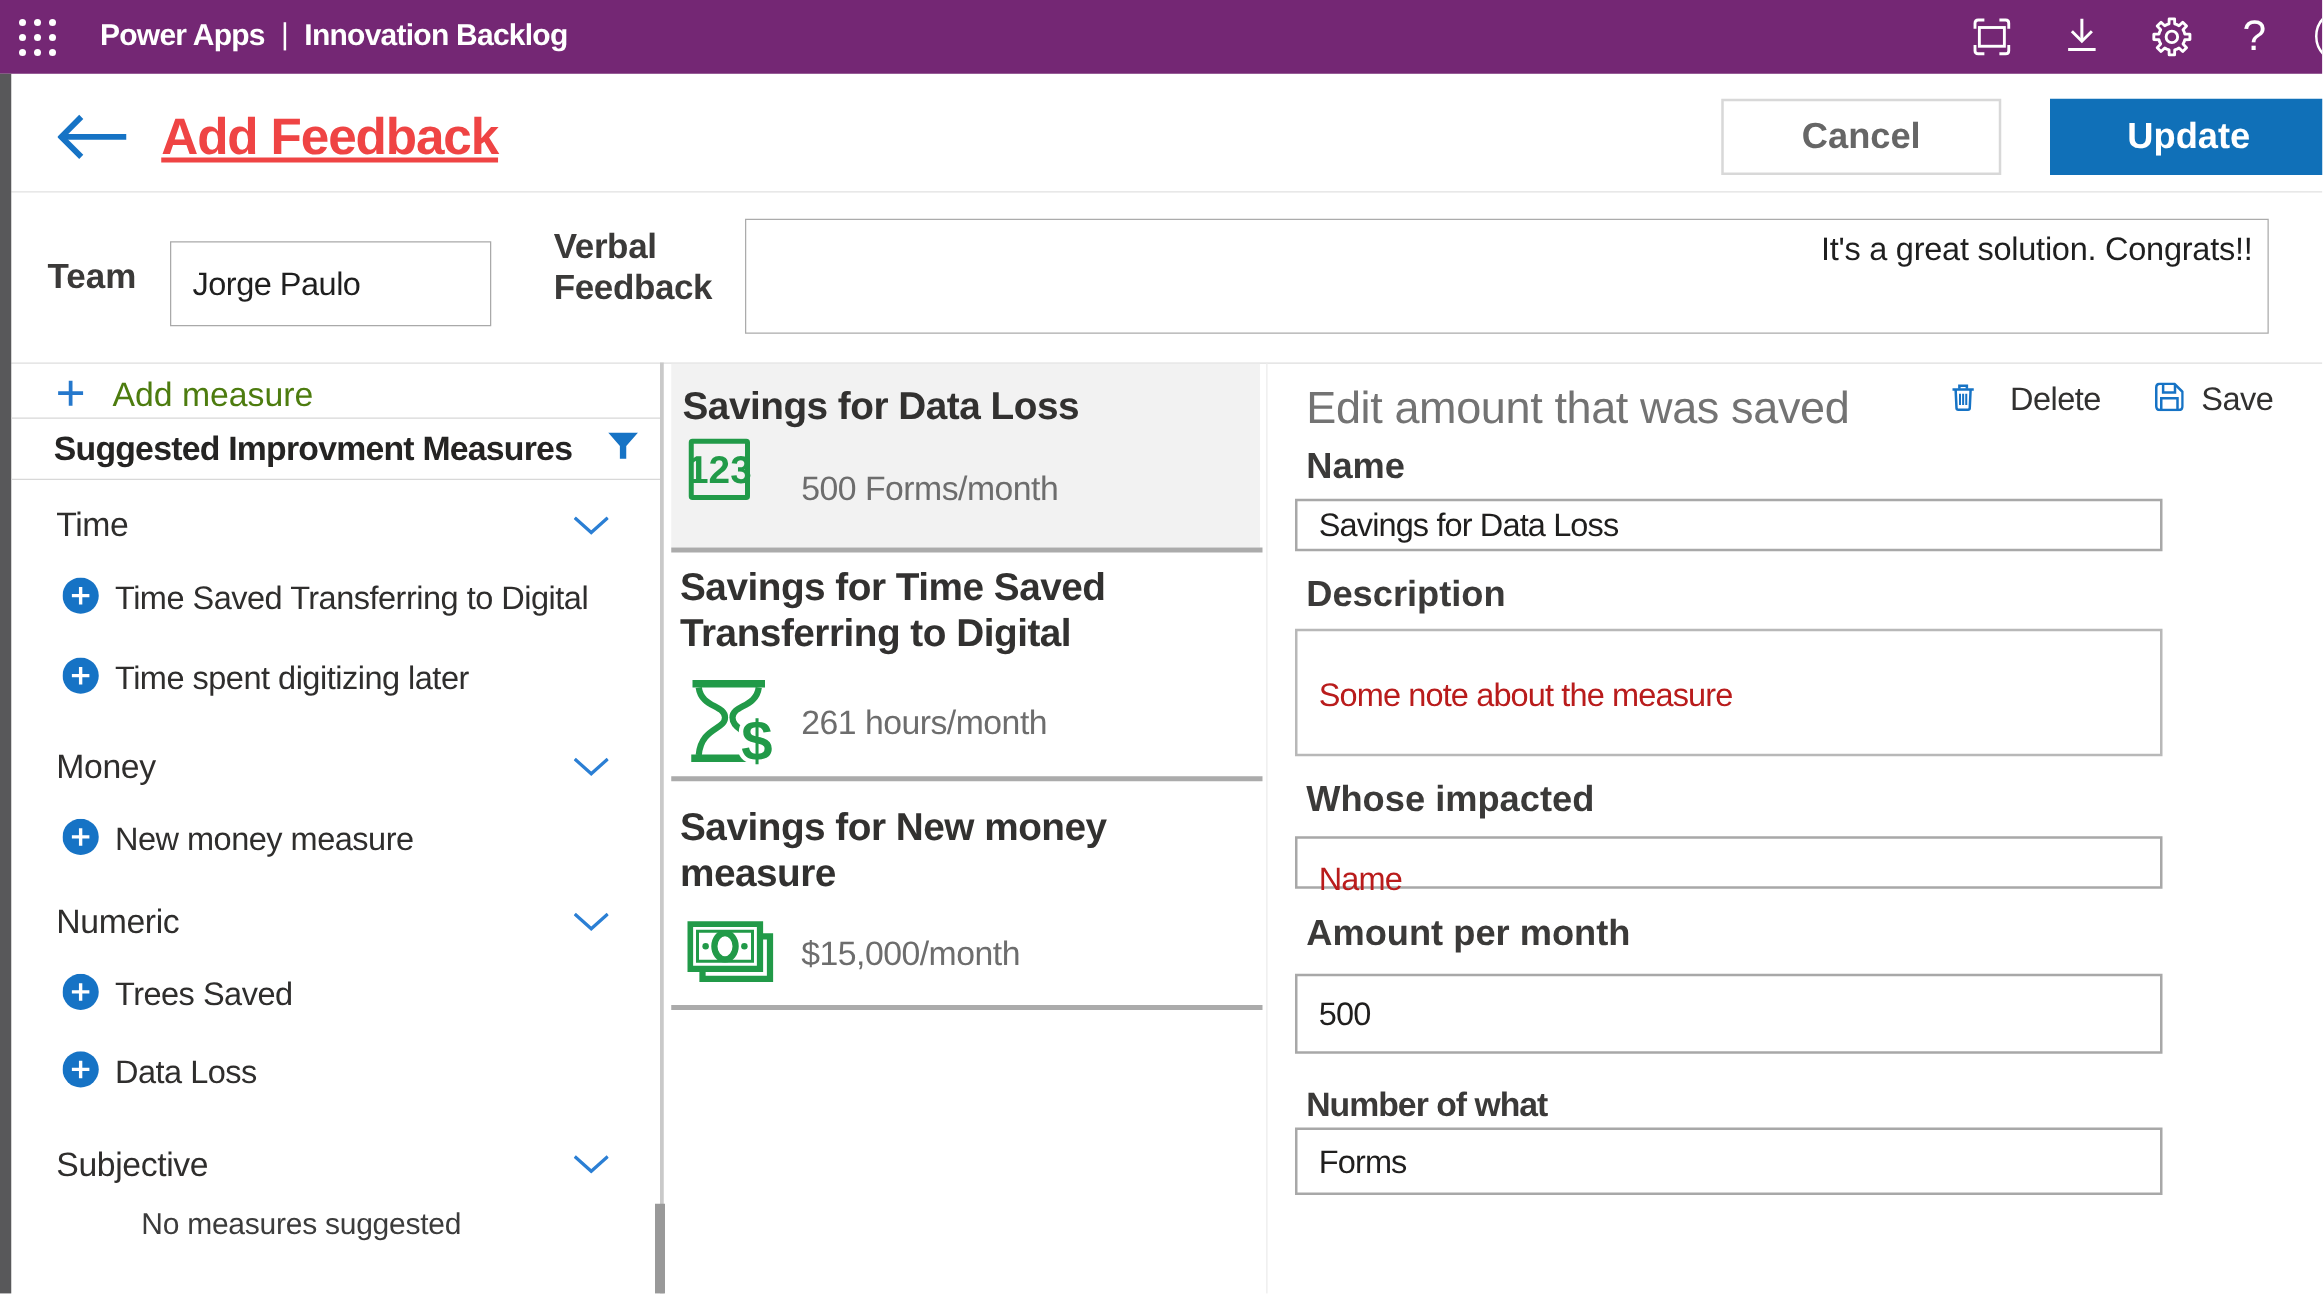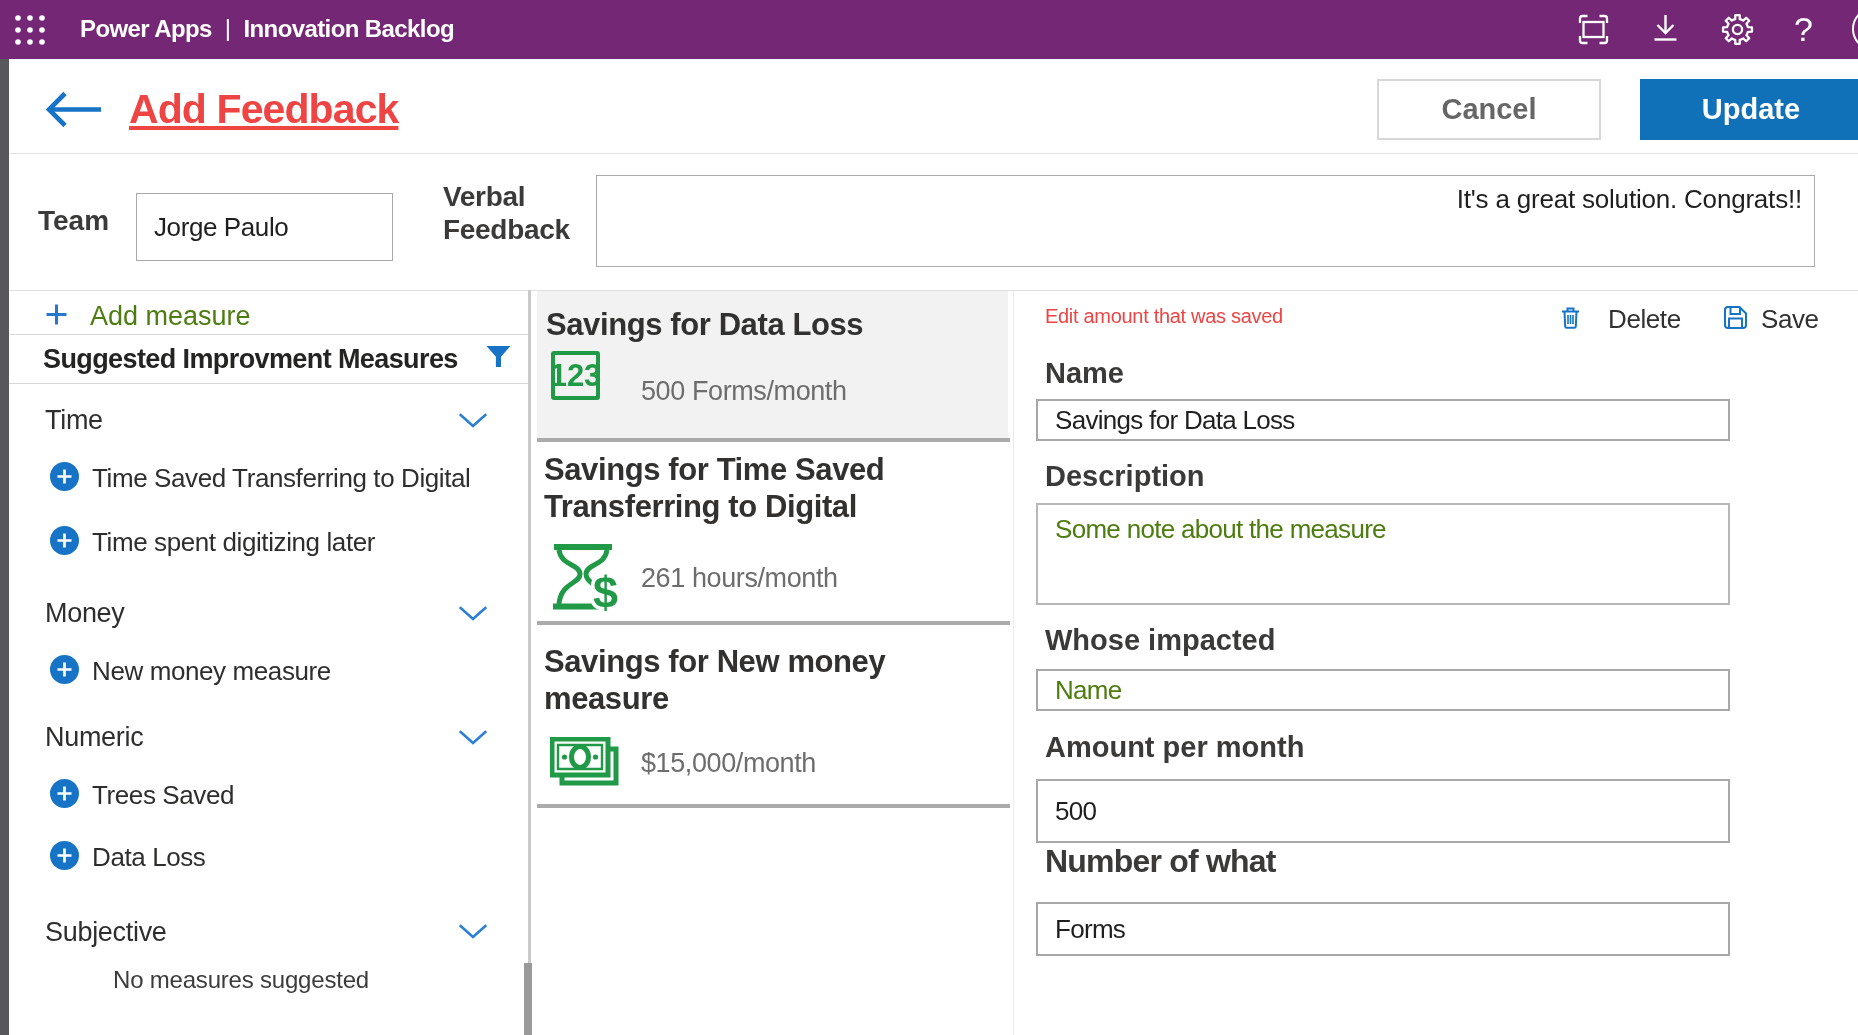--- a/index.html
+++ b/index.html
@@ -40,22 +40,22 @@
 
 #card1 { left:537px; top:291px; width:471px; height:147px; background:#f2f2f2; }
 .card-title { font-size:31px; font-weight:bold; color:#323130; line-height:37px; letter-spacing:-0.4px; }
 .card-sub { font-size:27px; color:#6d6d6d; letter-spacing:-0.4px; }
 .card-sep { background:#ababab; height:4px; }
 .icon123 { border:4px solid #219a48; border-radius:3px; color:#219a48; font-weight:bold; font-size:31px; display:flex; align-items:center; justify-content:center; letter-spacing:0px; }
 
 
 .rp-lbl { font-weight:bold; color:#3b3a39; font-size:29px; }
 .rp-input { border:2px solid #a8a8a8; font-size:26px; letter-spacing:-0.7px; color:#201f1e; display:flex; align-items:center; padding-left:17px; background:#fff; }
-.ph { color:#4d7c0f; }
-#editlbl { left:1045px; top:305px; font-size:20px; color:#ef4444; letter-spacing:-0.3px; }
+.ph { color:#b91c1c;margin-top:27px; }
+#editlbl { left:1045px; top:305px; font-size:36px; color:#737373; letter-spacing:-0.3px; }
 .toolbtn { font-size:26px; color:#323130; letter-spacing:-0.4px; }
 </style>
 </head>
 <body>
 <div id="page">
 
   <div class="abs" id="topbar">
     <svg class="abs" style="left:15px;top:15px" width="30" height="30">
       <g fill="#ffffff">
         <circle cx="3" cy="3" r="2.8"></circle>
@@ -233,16 +233,16 @@
     </div>
 
   <div class="abs rp-lbl" style="left:1045px;top:624px">Whose impacted</div>
   <div class="abs rp-input" style="left:1036px;top:669px;width:694px;height:42px">
       <span class="ph">Name</span>
     </div>
 
   <div class="abs rp-lbl" style="left:1045px;top:731px">Amount per month</div>
   <div class="abs rp-input" style="left:1036px;top:779px;width:694px;height:64px">500</div>
 
-  <div class="abs rp-lbl" style="left:1045px;top:843px;font-size:32px;letter-spacing:-0.8px">Number of what</div>
+  <div class="abs rp-lbl" style="left:1045px;top:869px;font-size:27px;letter-spacing:-0.8px">Number of what</div>
   <div class="abs rp-input" style="left:1036px;top:902px;width:694px;height:54px">Forms</div>
 
 </div>
 
 </body></html>

